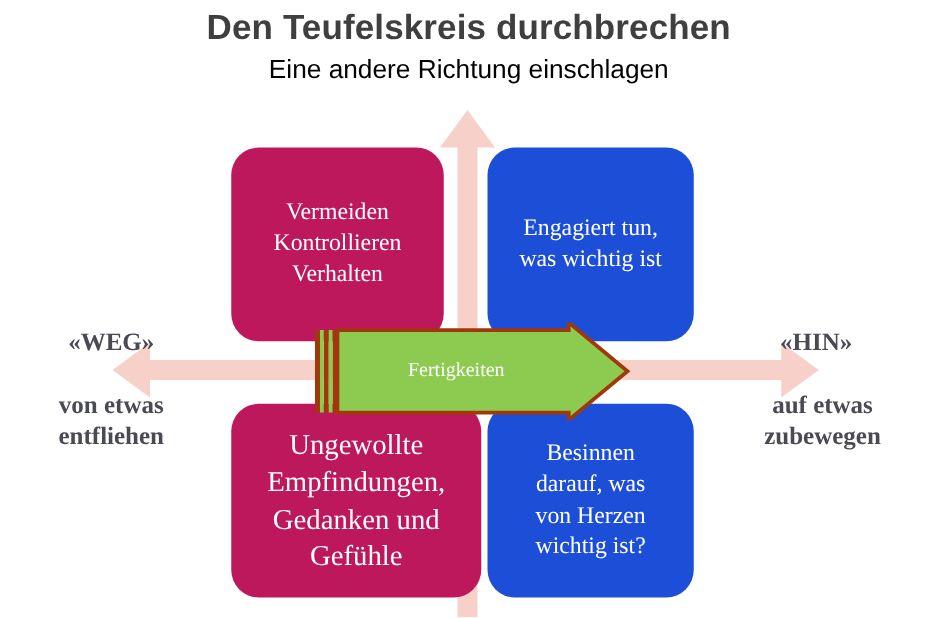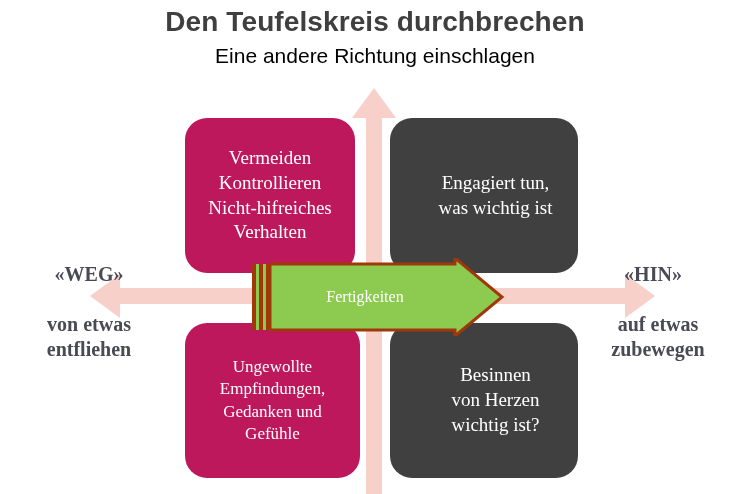--- a/index.html
+++ b/index.html
@@ -60,25 +60,25 @@
     border-radius: 22px;
     display: flex;
     align-items: center;
     justify-content: center;
     text-align: center;
     font-family: "Liberation Serif", serif;
     color: #ffffff;
     line-height: 1.30;
   }
   .quad-orange { background: #be185d; }
-  .quad-blue   { background: #404040; padding-left: 23px; }
+  .quad-blue   { background: #1d4ed8; }
 
   #box-tl { left: 185px; top: 118px; width: 170px; height: 155px; font-size: 19px; }
   #box-tr { left: 390px; top: 118px; width: 165px; height: 155px; font-size: 19px; }
-  #box-bl { left: 185px; top: 323px; width: 175px; height: 155px; font-size: 17px; }
+  #box-bl { left: 185px; top: 323px; width: 200px; height: 155px; font-size: 23px; }
   #box-br { left: 390px; top: 323px; width: 165px; height: 155px; font-size: 19px; justify-content: center; }
 
   .quad-text { padding: 0 8px; }
 
   
   #skills-arrow {
     position: absolute;
     left: 250px;
     top: 258px;
     width: 255px;
@@ -137,21 +137,20 @@
     <g>
       <rect x="430" y="288" width="196" height="16" fill="#f7d0c9"></rect>
       <polygon points="655,296 625,274 625,318" fill="#f7d0c9"></polygon>
     </g>
   </svg>
 
   <div class="quad quad-orange" id="box-tl">
     <div class="quad-text">
       <div>Vermeiden</div>
       <div>Kontrollieren</div>
-      <div>Nicht-hifreiches</div>
       <div>Verhalten</div>
     </div>
   </div>
 
   <div class="quad quad-blue" id="box-tr">
     <div class="quad-text">
       <div>Engagiert tun,</div>
       <div>was wichtig ist</div>
     </div>
   </div>
@@ -161,20 +160,21 @@
       <div>Ungewollte</div>
       <div>Empfindungen,</div>
       <div>Gedanken und</div>
       <div>Gefühle</div>
     </div>
   </div>
 
   <div class="quad quad-blue" id="box-br">
     <div class="quad-text">
       <div>Besinnen</div>
+      <div>darauf,  was</div>
       <div>von Herzen</div>
       <div>wichtig ist?</div>
     </div>
   </div>
 
   <svg id="skills-arrow" viewBox="0 0 255 78" width="255" height="78" xmlns="http://www.w3.org/2000/svg">
 
     <rect x="0" y="0" width="255" height="78" fill="none"></rect>
 
     <rect x="2" y="6" width="4" height="66" fill="#a0380b"></rect>

